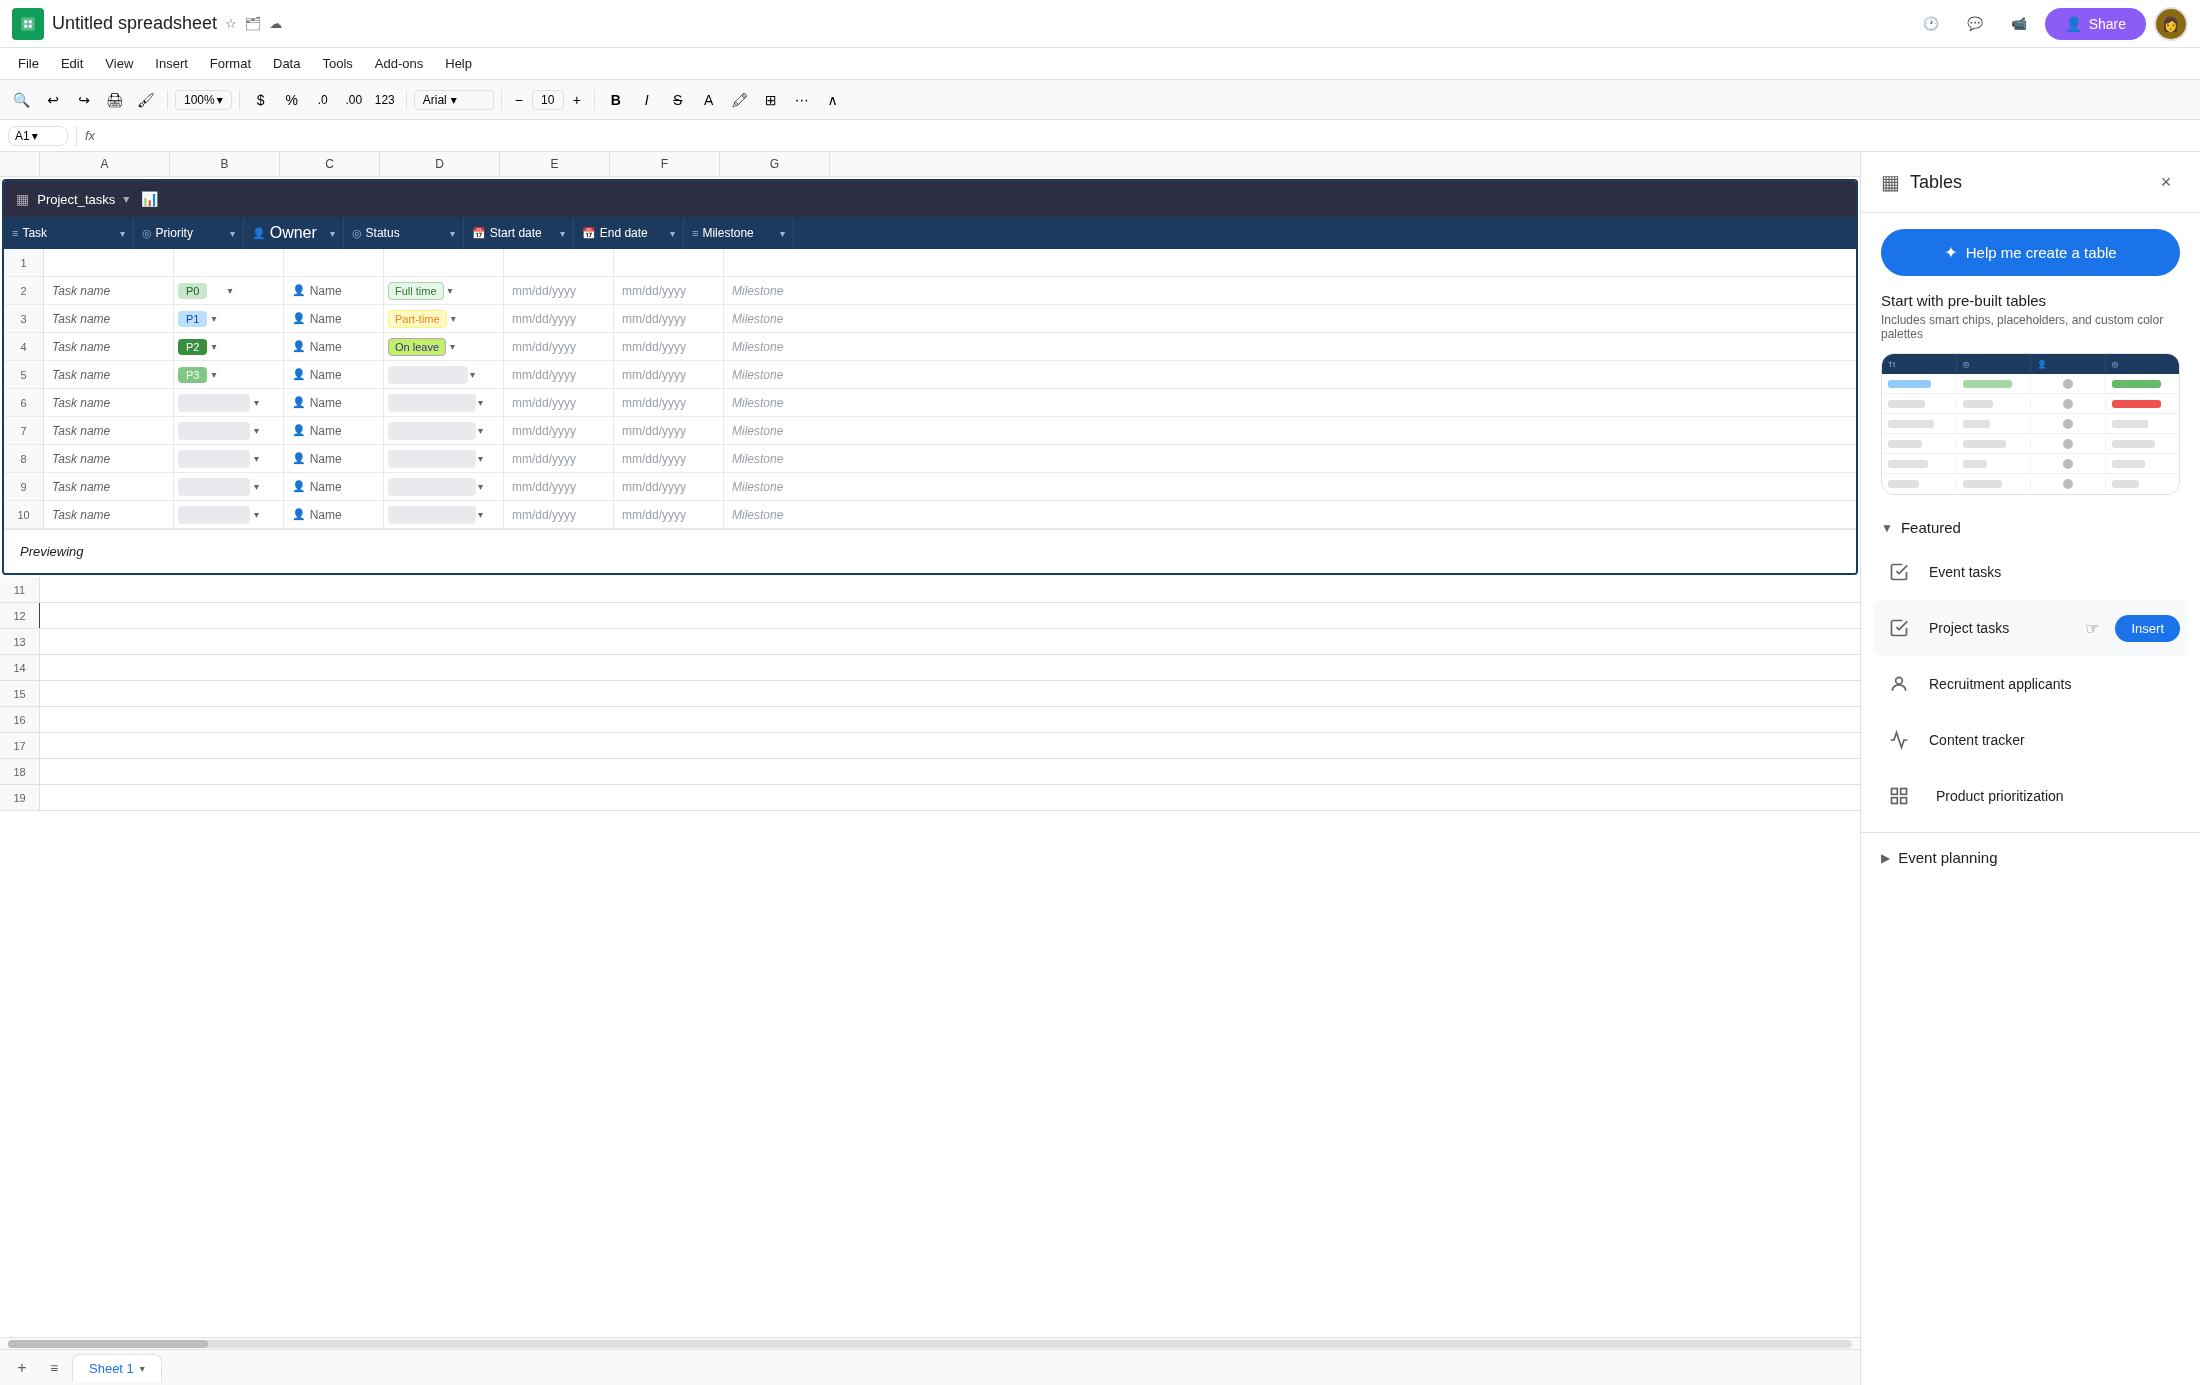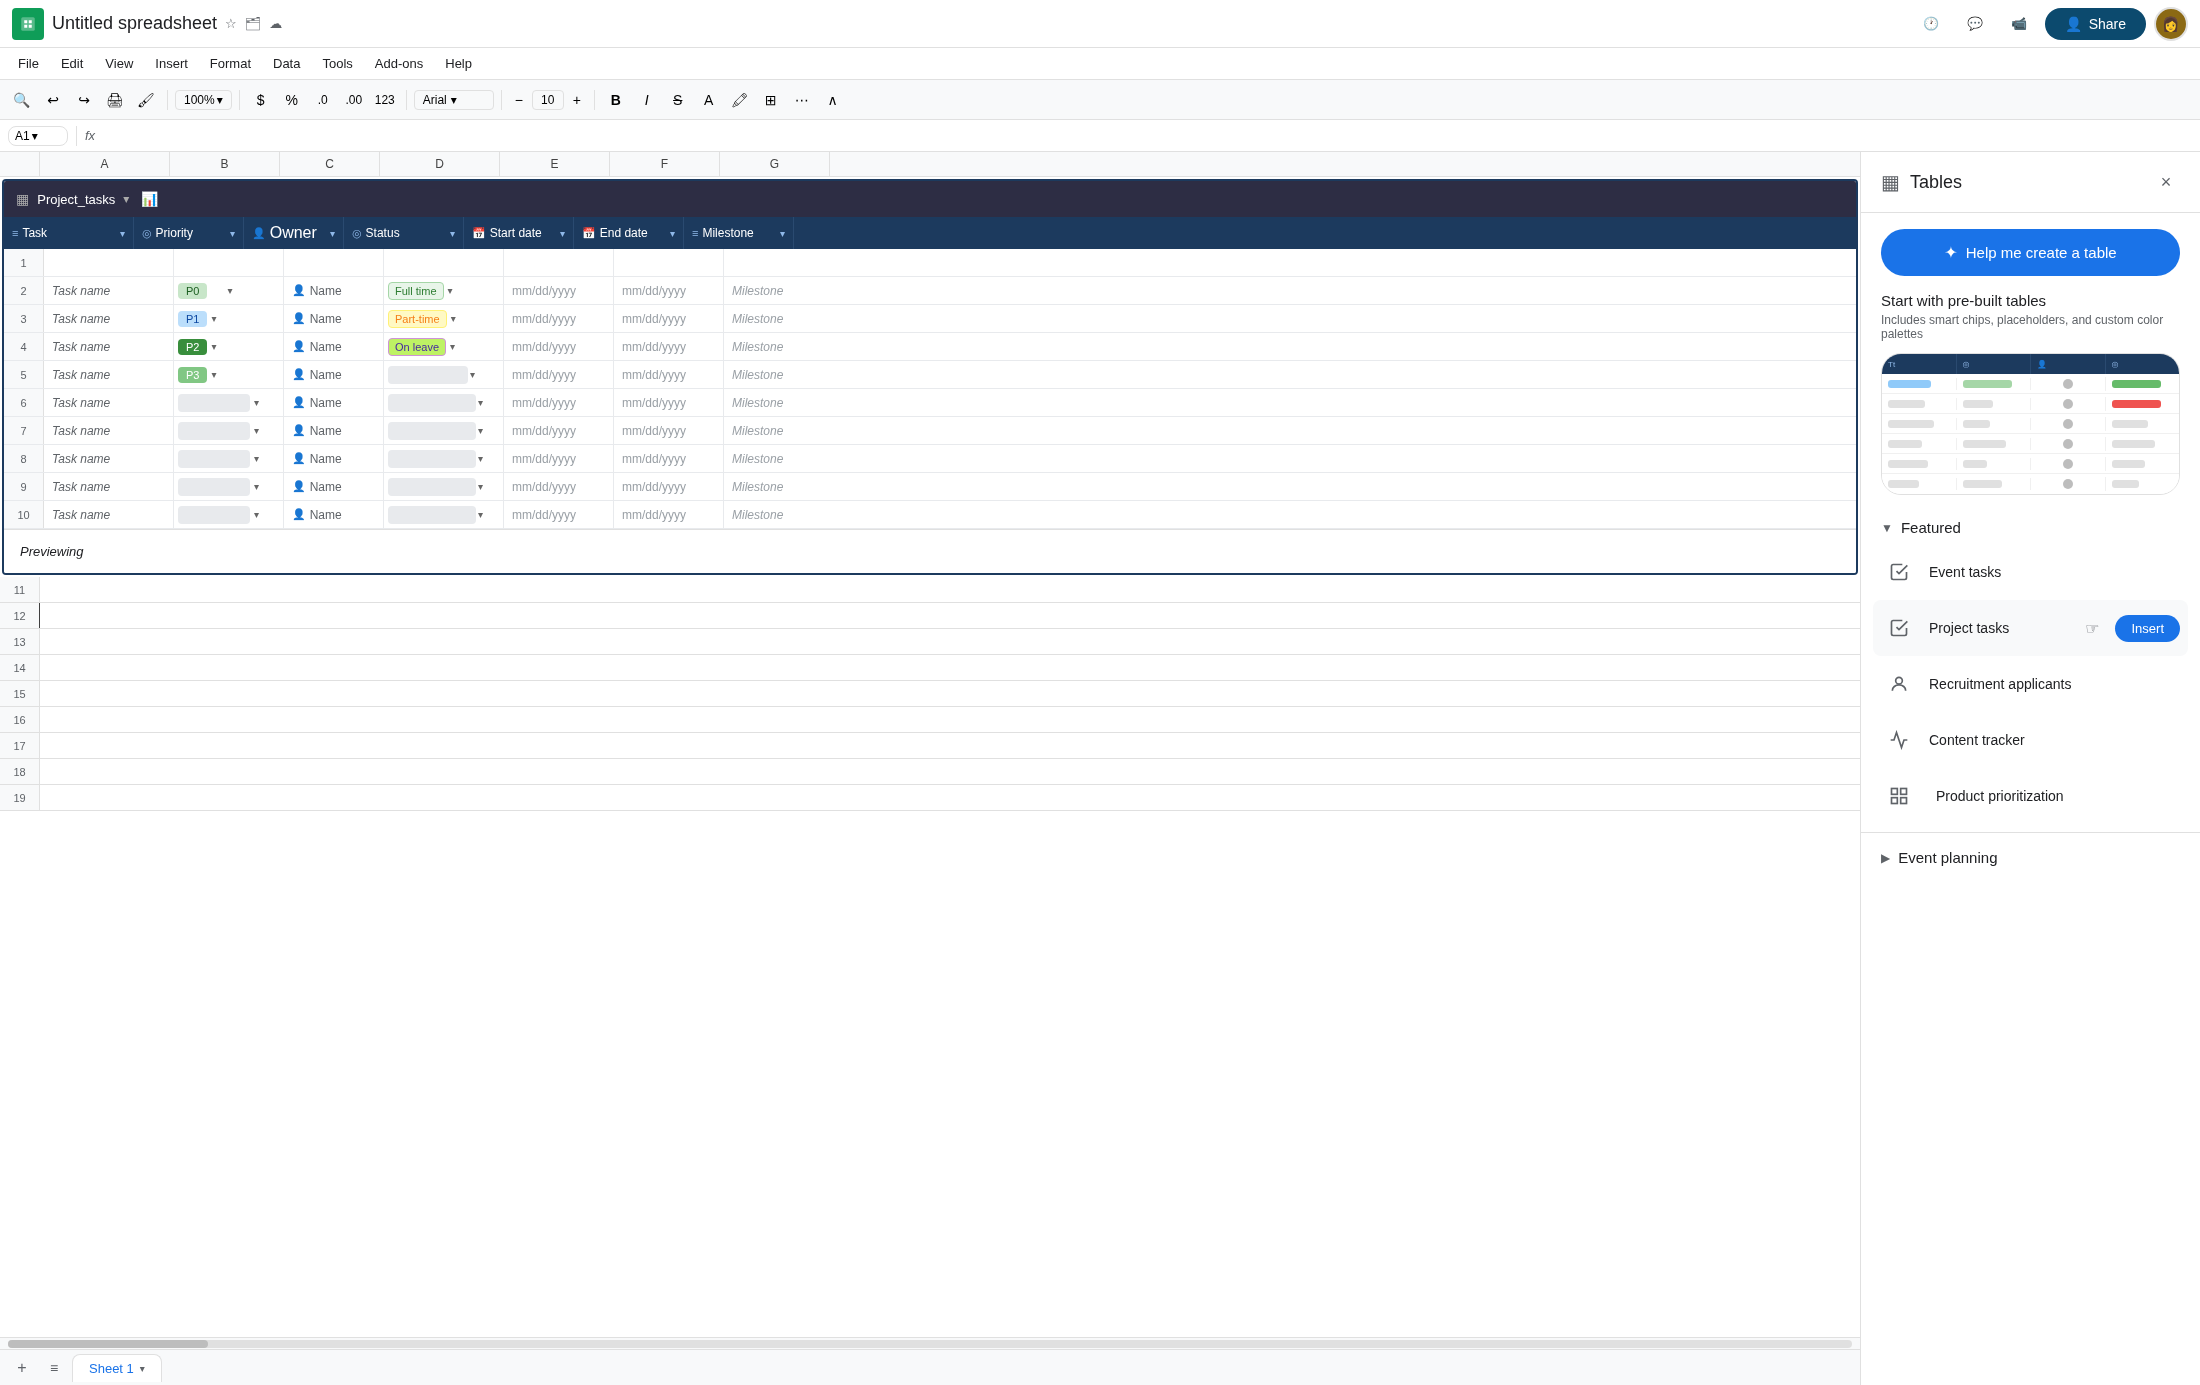--- a/index.html
+++ b/index.html
@@ -27,21 +27,21 @@
   <div style="display:flex;gap:8px;color:#5f6368;align-items:center;">
     <span style="cursor:pointer;">☆</span>
     <span style="cursor:pointer;">🗂</span>
     <span style="cursor:pointer;">☁</span>
   </div>
   <div style="flex:1;"></div>
   <div style="display:flex;align-items:center;gap:8px;">
     <div style="width:36px;height:36px;border-radius:50%;display:flex;align-items:center;justify-content:center;cursor:pointer;color:#5f6368;">🕐</div>
     <div style="width:36px;height:36px;border-radius:50%;display:flex;align-items:center;justify-content:center;cursor:pointer;color:#5f6368;">💬</div>
     <div style="width:36px;height:36px;border-radius:50%;display:flex;align-items:center;justify-content:center;cursor:pointer;color:#5f6368;">📹</div>
-    <button style="background:#0c4a6e;color:white;border:none;border-radius:20px;padding:8px 20px;font-size:14px;cursor:pointer;display:flex;align-items:center;gap:6px;">
+    <button style="background:#8b5cf6;color:white;border:none;border-radius:20px;padding:8px 20px;font-size:14px;cursor:pointer;display:flex;align-items:center;gap:6px;">
       <span>👤</span>
 
       <span>Share</span>
     </button>
     <div style="width:34px;height:34px;border-radius:50%;background:#8b6914;display:flex;align-items:center;justify-content:center;color:white;font-size:14px;cursor:pointer;overflow:hidden;border:2px solid #e0e0e0;">
       <span>👩</span>
     </div>
   </div>
 </div>
 
@@ -428,21 +428,21 @@
     <div style="flex:1;overflow-y:auto;padding:0;">
 
       <div style="padding:16px 20px;">
         <button style="display:flex;align-items:center;justify-content:center;gap:8px;background:#1a73e8;color:white;border:none;border-radius:24px;padding:14px 20px;font-size:15px;cursor:pointer;width:100%;"><span style="font-size:16px;">✦</span> Help me create a table</button>
       </div>
 
       <div style="padding:0 20px 16px;">
         <div style="font-size:15px;font-weight:500;color:#202124;margin-bottom:4px;">Start with pre-built tables</div>
         <div style="font-size:12px;color:#5f6368;margin-bottom:12px;">Includes smart chips, placeholders, and custom color palettes</div>
 
-        <div style="border:1px solid #e0e0e0;border-radius:20px;overflow:hidden;cursor:pointer;">
+        <div style="border:1px solid #e0e0e0;border-radius:13px;overflow:hidden;cursor:pointer;">
 
           <div style="display:flex;background:#1c3a5e;height:20px;">
             <div style="flex:1;height:20px;display:flex;align-items:center;padding:0 6px;border-right:1px solid #2a4a70;gap:2px;">
               <span style="font-size:8px;color:#8fb8e8;font-weight:500;">Tt</span>
             </div>
             <div style="flex:1;height:20px;display:flex;align-items:center;padding:0 6px;border-right:1px solid #2a4a70;gap:2px;">
               <span style="font-size:8px;color:#8fb8e8;">◎</span>
             </div>
             <div style="flex:1;height:20px;display:flex;align-items:center;padding:0 6px;border-right:1px solid #2a4a70;gap:2px;">
               <span style="font-size:8px;color:#8fb8e8;">👤</span>

